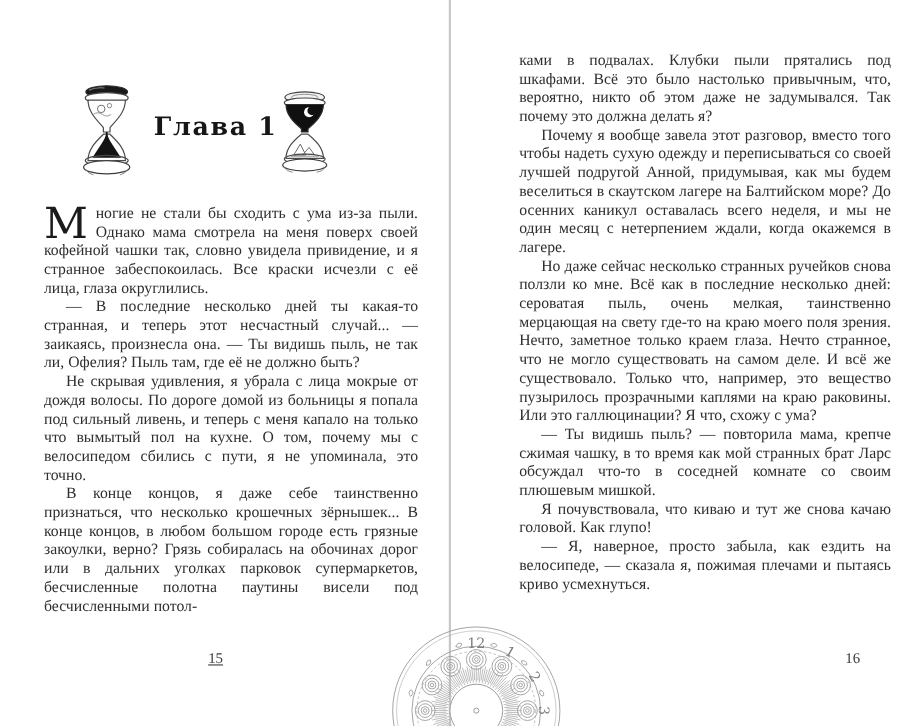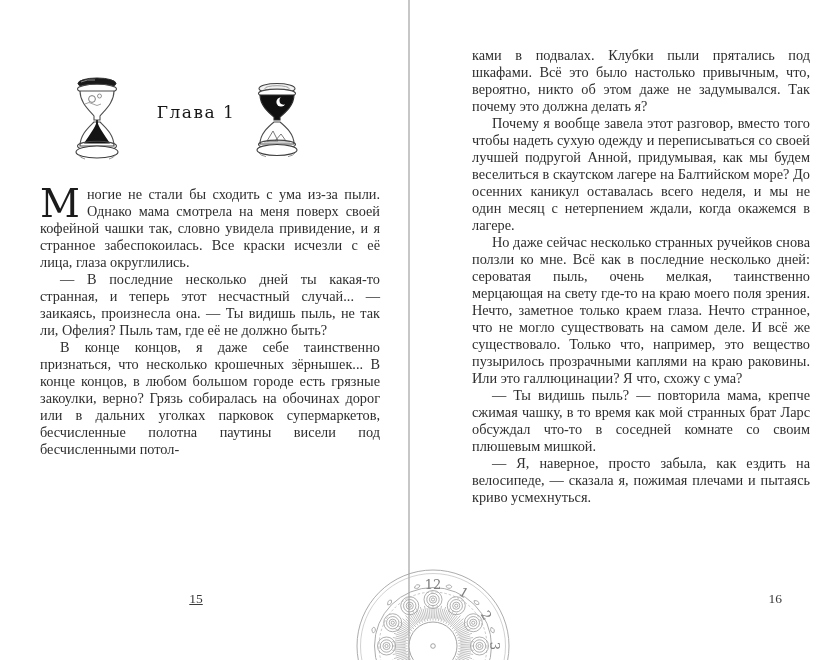--- a/index.html
+++ b/index.html
@@ -8,21 +8,21 @@
   .spread{position:absolute;left:0;top:0;width:819px;height:660px;background:#fff;}
   .gutter{position:absolute;left:408px;top:0;width:2px;height:660px;background:#c7c7c7;}
   .page{position:absolute;top:0;width:409px;height:504px;}
   .page-left{left:0;}
   .page-right{left:410px;}
 
   
   .hg-left{position:absolute;left:73px;top:76px;}
   .hg-right{position:absolute;left:254px;top:82px;}
   .chapter-title{position:absolute;left:138px;top:102px;width:116px;text-align:center;
-       font-family:"DejaVu Serif",serif;font-weight:normal;font-size:17px;color:#161616;
+       font-family:"DejaVu Serif",serif;font-weight:bold;font-size:23px;color:#161616;
        letter-spacing:1.5px;}
 
   
   .textblock{position:absolute;text-align:justify;color:#2e2e2e;
        font-size:14.3px;line-height:17px;}
   .tb-left{left:40px;top:186px;width:340px;}
   .tb-right{left:62px;top:47px;width:338px;}
   .textblock p{margin:0;padding:0;}
   .textblock p.indent{text-indent:20px;}
   .dropcap{float:left;font-size:39px;line-height:31px;font-weight:normal;
@@ -87,20 +87,21 @@
         <line x1="10" y1="60" x2="36" y2="60" stroke="#808080" stroke-width="0.8"></line>
         <ellipse cx="23" cy="62.5" rx="18.5" ry="4.4" fill="none" stroke="#474747" stroke-width="1.1"></ellipse>
         <ellipse cx="23" cy="68" rx="20" ry="5.5" fill="#ffffff" stroke="#3d3d3d" stroke-width="1.1"></ellipse>
         <path d="M4,70 q3,4 8,4.6 M42,70 q-3,4 -8,4.6" fill="none" stroke="#777" stroke-width="0.8"></path>
       </svg>
     </div>
 
     <div class="textblock tb-left">
       <p><span class="dropcap">М</span><span>ногие не стали бы сходить с ума из-за пыли. Однако мама смотрела на меня поверх своей кофейной чашки так, словно увидела привидение, и я странное забеспокоилась. Все краски исчезли с её лица, глаза округлились.</span></p>
       <p class="indent">— В последние несколько дней ты какая-то странная, и теперь этот несчастный случай... — заикаясь, произнесла она. — Ты видишь пыль, не так ли, Офелия? Пыль там, где её не должно быть?</p>
+      <p class="indent">Не скрывая удивления, я убрала с лица мокрые от дождя волосы. По дороге домой из больницы я попала под сильный ливень, и теперь с меня капало на только что вымытый пол на кухне. О том, почему мы с велосипедом сбились с пути, я не упоминала, это точно.</p>
       <p class="indent">В конце концов, я даже себе таинственно признаться, что несколько крошечных зёрнышек... В конце концов, в любом большом городе есть грязные закоулки, верно? Грязь собиралась на обочинах дорог или в дальних уголках парковок супермаркетов, бесчисленные полотна паутины висели под бесчисленными потол-</p>
     </div>
 
     <div class="folio folio-left">15</div>
   </div>
 
   <div class="gutter"></div>
 
   <div class="clock-wrap">
     <svg width="162" height="97" viewBox="0 0 162 97">
@@ -314,18 +315,19 @@
         </g>
     </svg>
   </div>
 
   <div class="page page-right">
     <div class="textblock tb-right">
       <p>ками в подвалах. Клубки пыли прятались под шкафами. Всё это было настолько привычным, что, вероятно, никто об этом даже не задумывался. Так почему это должна делать я?</p>
       <p class="indent">Почему я вообще завела этот разговор, вместо того чтобы надеть сухую одежду и переписываться со своей лучшей подругой Анной, придумывая, как мы будем веселиться в скаутском лагере на Балтийском море? До осенних каникул оставалась всего неделя, и мы не один месяц с нетерпением ждали, когда окажемся в лагере.</p>
       <p class="indent">Но даже сейчас несколько странных ручейков снова ползли ко мне. Всё как в последние несколько дней: сероватая пыль, очень мелкая, таинственно мерцающая на свету где-то на краю моего поля зрения. Нечто, заметное только краем глаза. Нечто странное, что не могло существовать на самом деле. И всё же существовало. Только что, например, это вещество пузырилось прозрачными каплями на краю раковины. Или это галлюцинации? Я что, схожу с ума?</p>
       <p class="indent">— Ты видишь пыль? — повторила мама, крепче сжимая чашку, в то время как мой странных брат Ларс обсуждал что-то в соседней комнате со своим плюшевым мишкой.</p>
+      <p class="indent">Я почувствовала, что киваю и тут же снова качаю головой. Как глупо!</p>
       <p class="indent">— Я, наверное, просто забыла, как ездить на велосипеде, — сказала я, пожимая плечами и пытаясь криво усмехнуться.</p>
     </div>
     <div class="folio folio-right">16</div>
   </div>
 
 </div>
 
 </body></html>

